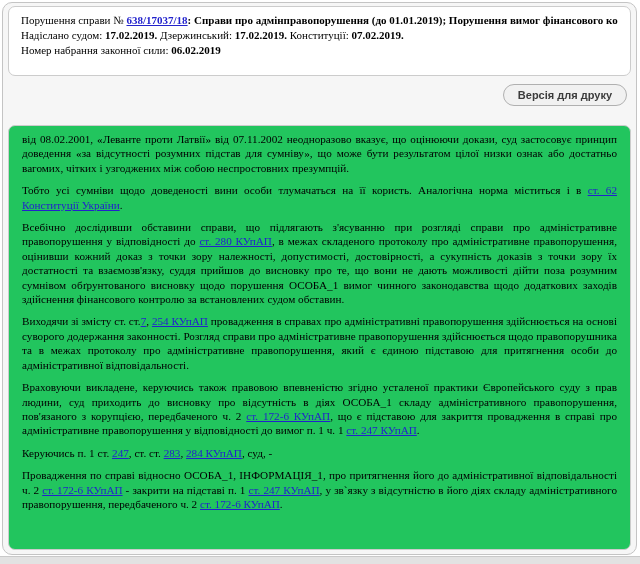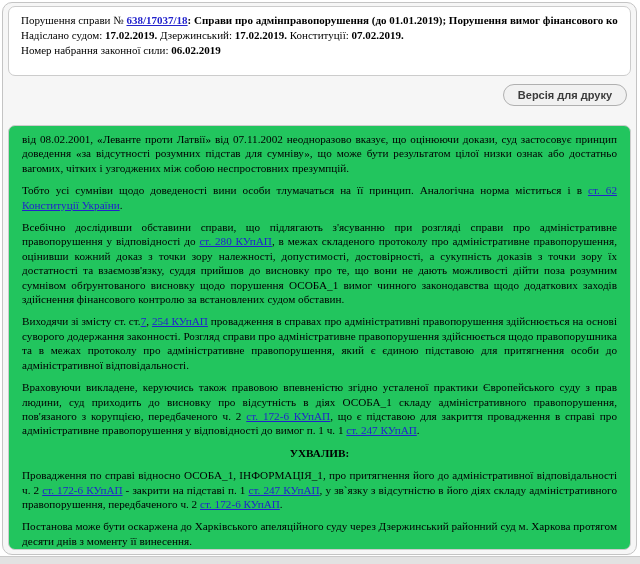--- a/index.html
+++ b/index.html
@@ -49,22 +49,21 @@
 
 <div class="frame">
   <div class="meta-box" id="meta-box">
       <div class="meta-line"><span>Порушення справи № </span><a class="doc-link bold" href="#">638/17037/18</a><b>: Справи про адмінправопорушення (до 01.01.2019); Порушення вимог фінансового контролю.</b></div>
       <div class="meta-line"><span>Надіслано судом: </span><b>17.02.2019.</b><span> Дзержинський: </span><b>17.02.2019.</b><span> Конституції: </span><b>07.02.2019.</b></div>
       <div class="meta-line"><span>Номер набрання законної сили: </span><b>06.02.2019</b></div>
     </div>
   <button class="print-button">Версія для друку</button>
   <div class="content-box" id="content-box">
       <p><span>від 08.02.2001, «Леванте проти Латвії» від 07.11.2002 неодноразово вказує, що оцінюючи докази, суд застосовує принцип доведення «за відсутності розумних підстав для сумніву», що може бути результатом цілої низки ознак або достатньо вагомих, чітких і узгоджених між собою неспростовних презумпцій.</span></p>
-      <p><span>Тобто усі сумніви щодо доведеності вини особи тлумачаться на її принцип. Аналогічна норма міститься і в </span><a class="doc-link" href="#">ст. 62 Конституції України</a><span>.</span></p>
+      <p><span>Тобто усі сумніви щодо доведеності вини особи тлумачаться на її користь. Аналогічна норма міститься і в </span><a class="doc-link" href="#">ст. 62 Конституції України</a><span>.</span></p>
       <p><span>Всебічно дослідивши обставини справи, що підлягають з'ясуванню при розгляді справи про адміністративне правопорушення у відповідності до </span><a class="doc-link" href="#">ст. 280 КУпАП</a><span>, в межах складеного протоколу про адміністративне правопорушення, оцінивши кожний доказ з точки зору належності, допустимості, достовірності, а сукупність доказів з точки зору їх достатності та взаємозв'язку, суддя прийшов до висновку про те, що вони не дають можливості дійти поза розумним сумнівом обґрунтованого висновку щодо порушення ОСОБА_1 вимог чинного законодавства щодо додаткових заходів здійснення фінансового контролю за встановлених судом обставин.</span></p>
       <p><span>Виходячи зі змісту ст. ст.</span><a class="doc-link" href="#">7</a><span>, </span><a class="doc-link" href="#">254 КУпАП</a><span> провадження в справах про адміністративні правопорушення здійснюється на основі суворого додержання законності. Розгляд справи про адміністративне правопорушення здійснюється щодо правопорушника та в межах протоколу про адміністративне правопорушення, який є єдиною підставою для притягнення особи до адміністративної відповідальності.</span></p>
       <p><span>Враховуючи викладене, керуючись також правовою впевненістю згідно усталеної практики Європейського суду з прав людини, суд приходить до висновку про відсутність в діях ОСОБА_1 складу адміністративного правопорушення, пов'язаного з корупцією, передбаченого ч. 2 </span><a class="doc-link" href="#">ст. 172-6 КУпАП</a><span>, що є підставою для закриття провадження в справі про адміністративне правопорушення у відповідності до вимог п. 1 ч. 1 </span><a class="doc-link" href="#">ст. 247 КУпАП</a><span>.</span></p>
-      <p class="center"><span>УХВАЛИВ:</span></p>
+      <p><span>Керуючись п. 1 ст. </span><a class="doc-link" href="#">247</a><span>, ст. ст. </span><a class="doc-link" href="#">283</a><span>, </span><a class="doc-link" href="#">284 КУпАП</a><span>, суд, -</span></p>
       <p><span>Провадження по справі відносно ОСОБА_1, ІНФОРМАЦІЯ_1, про притягнення його до адміністративної відповідальності ч. 2 </span><a class="doc-link" href="#">ст. 172-6 КУпАП</a><span> - закрити на підставі п. 1 </span><a class="doc-link" href="#">ст. 247 КУпАП</a><span>, у зв`язку з відсутністю в його діях складу адміністративного правопорушення, передбаченого ч. 2 </span><a class="doc-link" href="#">ст. 172-6 КУпАП</a><span>.</span></p>
-      <p><span>Постанова може бути оскаржена до Харківського апеляційного суду через Дзержинський районний суд м. Харкова протягом десяти днів з моменту її винесення.</span></p>
     </div>
 </div>
 <div class="bottom-strip"></div>
 
 </body></html>

